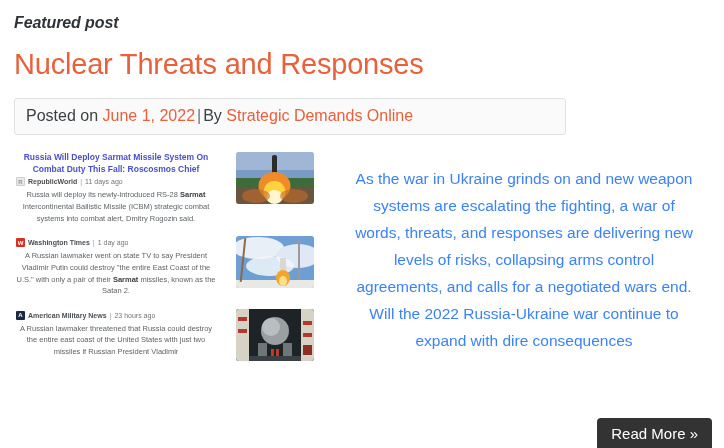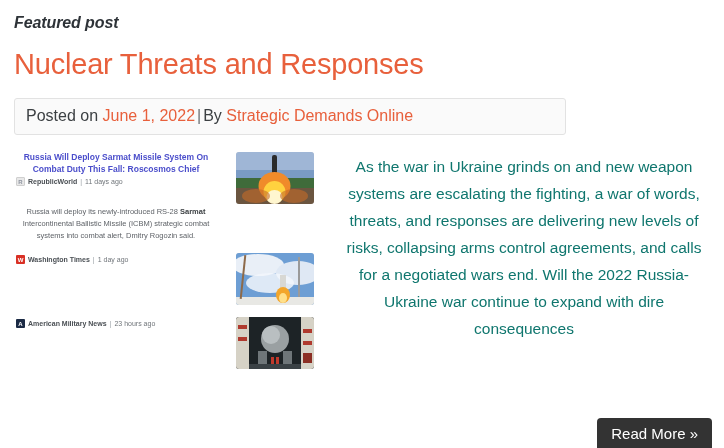--- a/index.html
+++ b/index.html
@@ -129,21 +129,21 @@
     line-height: 1;
   }
   .news-source-name { font-weight: bold; color: #4a4f54; }
   .news-dot { padding: 0 3px; color: #9aa0a6; }
   .news-time { color: #70757a; }
 
   .news-snippet {
     font-size: 7.5px;
     line-height: 1.55;
     color: #5f6368;
-    margin-top: 20px;
+    margin-top: 3px;
   }
   .news-snippet b { color: #3c4043; }
 
   .news-thumb {
     width: 78px;
     height: 52px;
     flex: 0 0 78px;
     border-radius: 3px;
     overflow: hidden;
     margin-left: 8px;
@@ -155,22 +155,22 @@
 
   
   .article-col {
     flex: 1 1 auto;
     padding-left: 24px;
     padding-top: 2px;
   }
   .article-text {
     font-size: 15.5px;
     line-height: 1.74;
-    color: #0f766e;
-    margin: 0;
+    color: #3b82f6;
+    margin: 12px;
   }
 
   
   .read-more {
     position: absolute;
     right: 12px;
     bottom: 11px;
     background: #333333;
     color: #ffffff;
     font-size: 15px;
@@ -231,20 +231,21 @@
       <div class="news-item">
         <div class="news-text">
           <div class="news-source-row">
             <span class="favicon" style="background:#d93025;">
               <span class="fav-glyph" style="color:#ffffff;">W</span>
             </span>
             <span class="news-source-name">Washington Times</span>
             <span class="news-dot">|</span>
             <span class="news-time">1 day ago</span>
           </div>
+          <div class="news-snippet"><span>A Russian lawmaker went on state TV to say President Vladimir Putin could destroy "the entire East Coast of the U.S." with only a pair of their </span><b>Sarmat</b><span> missiles, known as the Satan 2.</span></div>
         </div>
         <div class="news-thumb">
           <svg viewBox="0 0 78 52" preserveAspectRatio="none" aria-hidden="true">
             <rect x="0" y="0" width="78" height="52" fill="#6d9ed4"></rect>
             <ellipse cx="22" cy="12" rx="26" ry="11" fill="#e9eff7"></ellipse>
             <ellipse cx="62" cy="20" rx="22" ry="12" fill="#dfe8f4"></ellipse>
             <ellipse cx="34" cy="30" rx="24" ry="10" fill="#f2f6fb" opacity="0.85"></ellipse>
             <rect x="0" y="44" width="78" height="8" fill="#e8e8e4"></rect>
             <rect x="6" y="2" width="2" height="44" fill="#8d6a4a" transform="rotate(6 7 24)"></rect>
             <rect x="62" y="4" width="2" height="40" fill="#9a9a9a"></rect>
@@ -258,20 +259,21 @@
       <div class="news-item">
         <div class="news-text">
           <div class="news-source-row">
             <span class="favicon" style="background:#1b2a44;">
               <span class="fav-glyph" style="color:#ffffff;">A</span>
             </span>
             <span class="news-source-name">American Military News</span>
             <span class="news-dot">|</span>
             <span class="news-time">23 hours ago</span>
           </div>
+          <div class="news-snippet"><span>A Russian lawmaker threatened that Russia could destroy the entire east coast of the United States with just two missiles if Russian President Vladimir</span><b></b><span></span></div>
         </div>
         <div class="news-thumb">
           <svg viewBox="0 0 78 52" preserveAspectRatio="none" aria-hidden="true">
             <rect x="0" y="0" width="78" height="52" fill="#1d2326"></rect>
             <rect x="0" y="0" width="13" height="52" fill="#d6d2c6"></rect>
             <rect x="65" y="0" width="13" height="52" fill="#d6d2c6"></rect>
             <rect x="2" y="8" width="9" height="4" fill="#b03a2e"></rect>
             <rect x="2" y="20" width="9" height="4" fill="#b03a2e"></rect>
             <rect x="67" y="12" width="9" height="4" fill="#b03a2e"></rect>
             <rect x="67" y="24" width="9" height="4" fill="#b03a2e"></rect>

